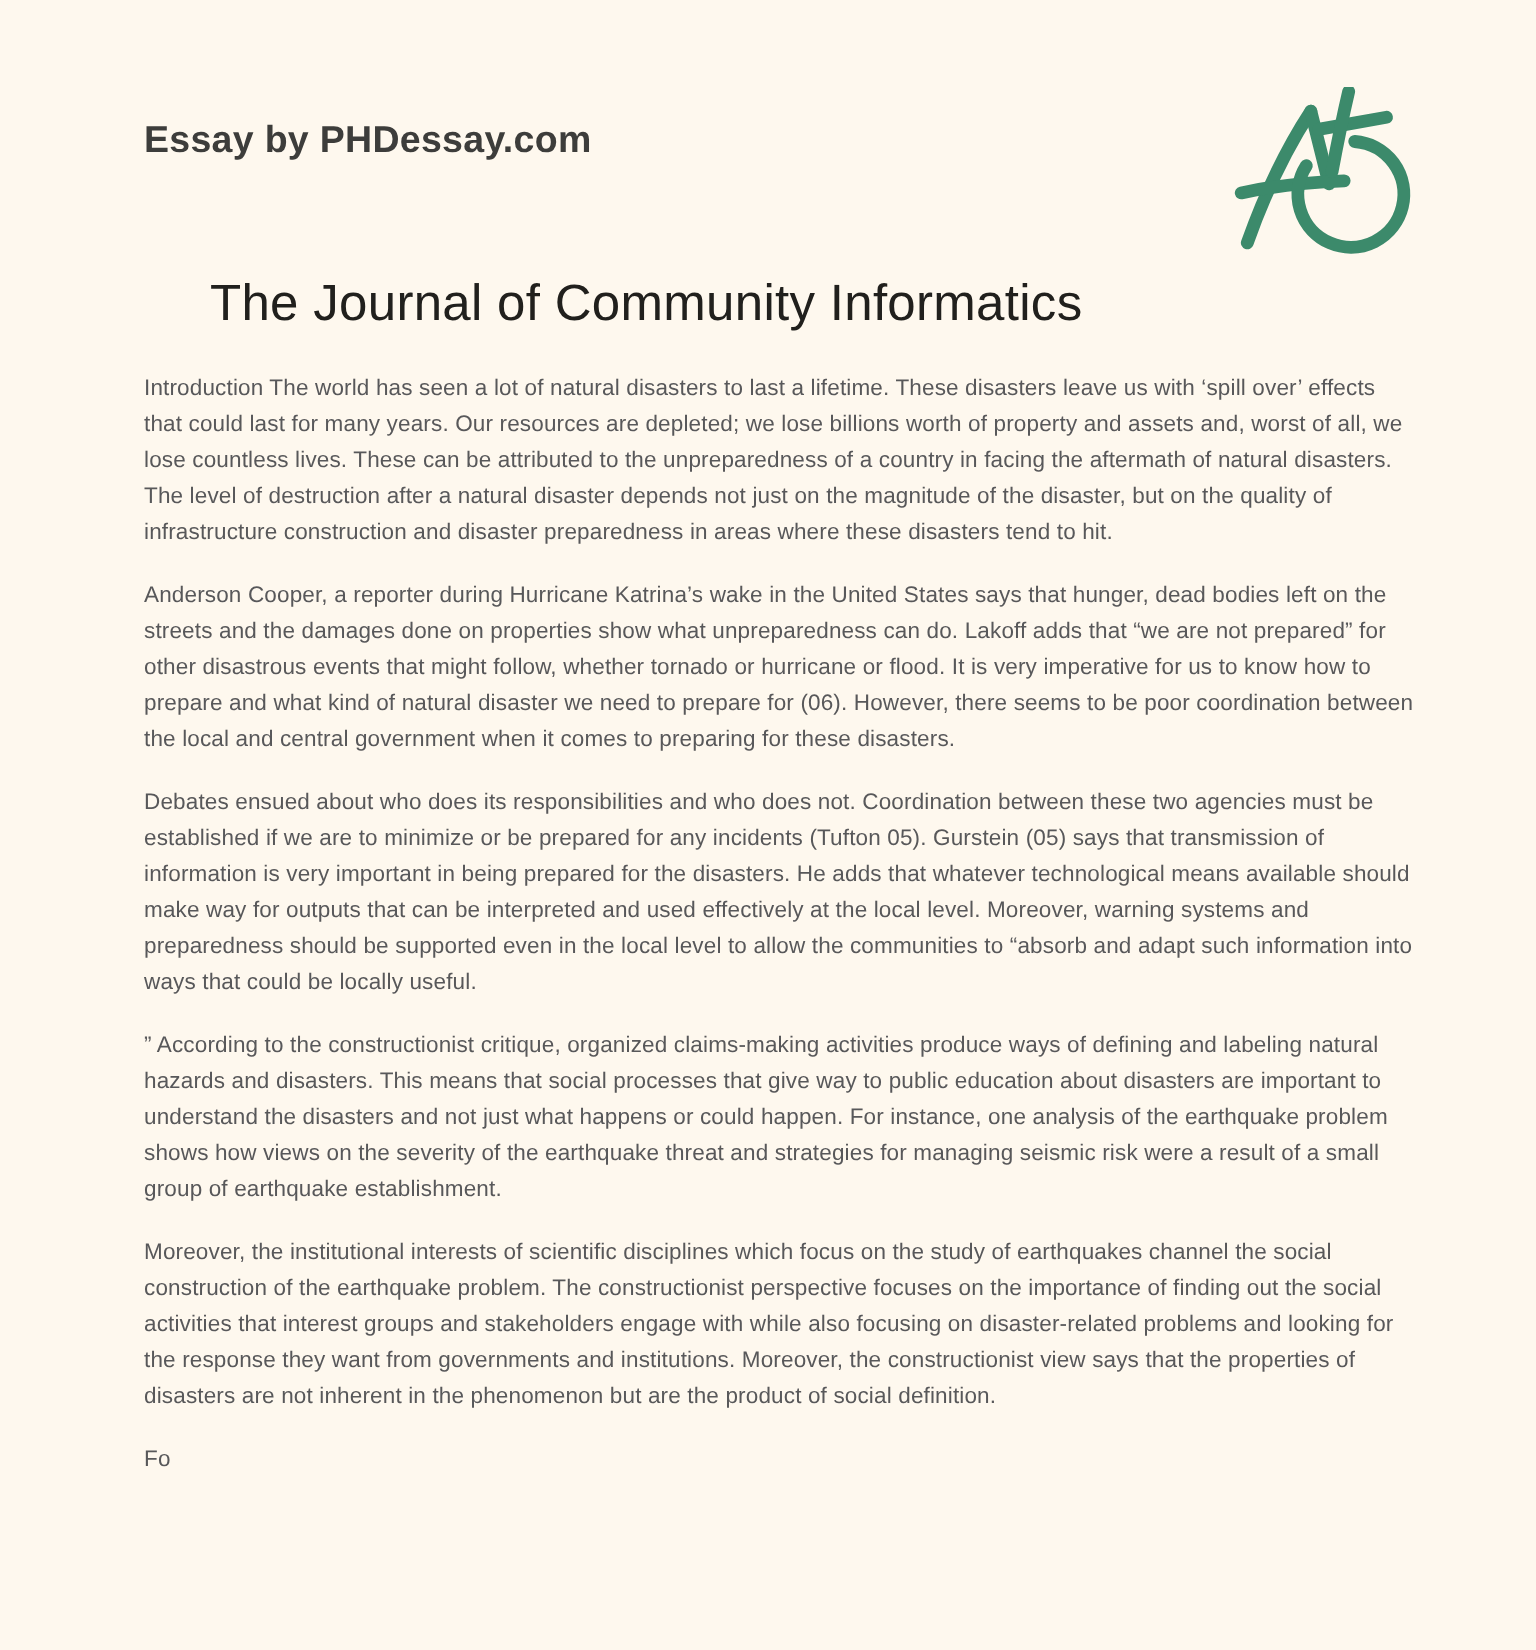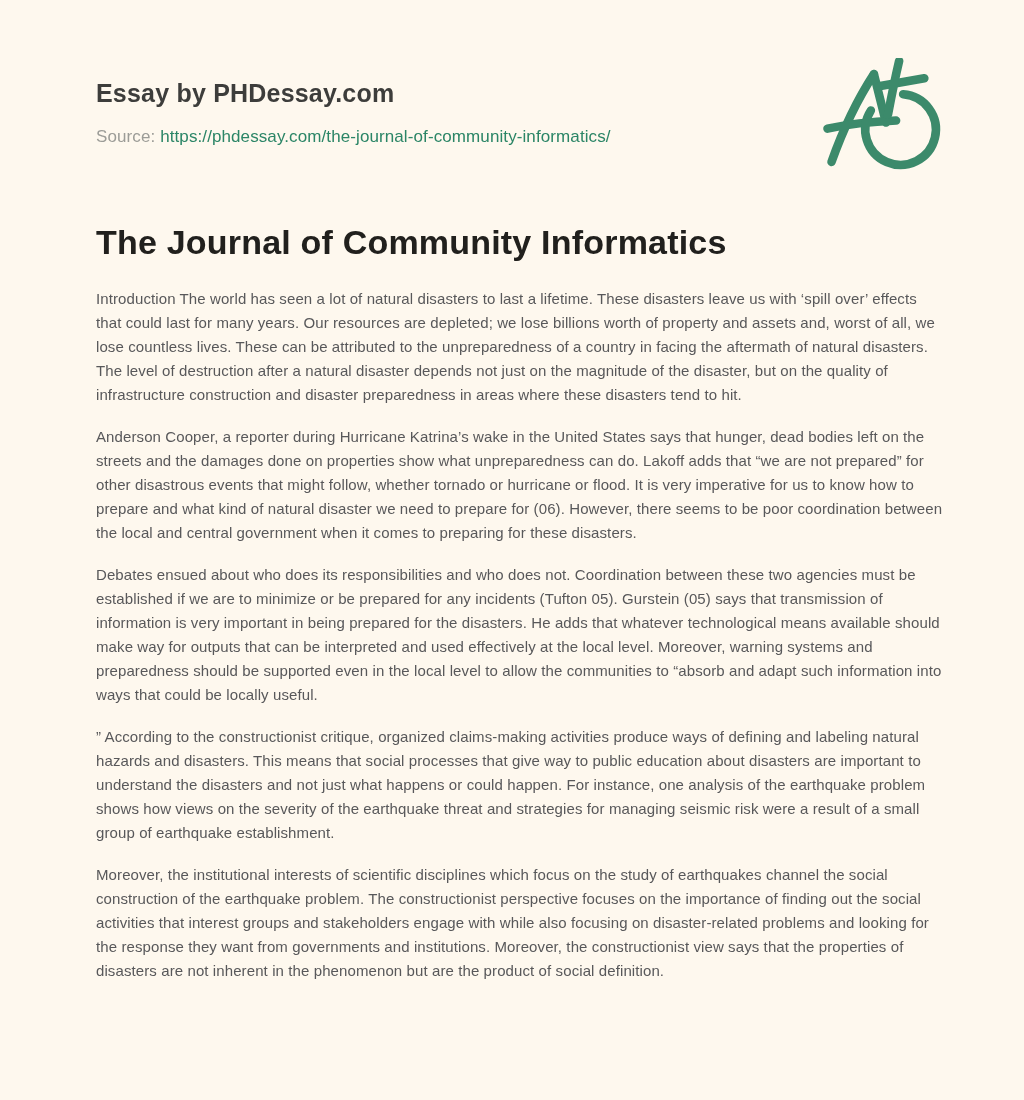--- a/index.html
+++ b/index.html
@@ -50,24 +50,25 @@
     right: 72px;
     width: 132px;
     height: 116px;
   }
 
   .logo svg { display: block; width: 100%; height: 100%; }
 
   .essay-title {
     margin-top: 74px;
     font-size: 34px;
-    font-weight: 700;
+    font-weight: 400;
     color: #21201D;
     letter-spacing: 0.2px;
     line-height: 1.2;
+    margin-left: 44px;
   }
 
   .essay-body {
     margin-top: 24px;
   }
 
   .essay-body p {
     font-size: 15px;
     line-height: 24px;
     color: #58585A;
@@ -76,24 +77,20 @@
   }
 </style>
 </head>
 <body>
 
 <div class="page">
 
   <header>
     <h2 class="byline">Essay by PHDessay.com</h2>
 
-    <p class="source-line">
-      <span>Source:</span>
-      <a class="source-link" href="#">https://phdessay.com/the-journal-of-community-informatics/</a>
-    </p>
 
     <div class="logo">
       <svg viewBox="0 0 130 115" fill="none" stroke="#3C8A6B" stroke-width="8.5" stroke-linecap="round" stroke-linejoin="round">
 
         <path d="M11,103 C22,72 36,42 53,16"></path>
 
         <path d="M53,16 C57,32 61,48 65,64"></path>
 
         <path d="M7,70 C30,65 52,63 75,62"></path>
 
@@ -107,15 +104,16 @@
   </header>
 
   <h1 class="essay-title">The Journal of Community Informatics</h1>
 
   <main class="essay-body">
     <p>Introduction The world has seen a lot of natural disasters to last a lifetime. These disasters leave us with ‘spill over’ effects that could last for many years. Our resources are depleted; we lose billions worth of property and assets and, worst of all, we lose countless lives. These can be attributed to the unpreparedness of a country in facing the aftermath of natural disasters. The level of destruction after a natural disaster depends not just on the magnitude of the disaster, but on the quality of infrastructure construction and disaster preparedness in areas where these disasters tend to hit.</p>
     <p>Anderson Cooper, a reporter during Hurricane Katrina’s wake in the United States says that hunger, dead bodies left on the streets and the damages done on properties show what unpreparedness can do. Lakoff adds that “we are not prepared” for other disastrous events that might follow, whether tornado or hurricane or flood. It is very imperative for us to know how to prepare and what kind of natural disaster we need to prepare for (06). However, there seems to be poor coordination between the local and central government when it comes to preparing for these disasters.</p>
     <p>Debates ensued about who does its responsibilities and who does not. Coordination between these two agencies must be established if we are to minimize or be prepared for any incidents (Tufton 05). Gurstein (05) says that transmission of information is very important in being prepared for the disasters. He adds that whatever technological means available should make way for outputs that can be interpreted and used effectively at the local level. Moreover, warning systems and preparedness should be supported even in the local level to allow the communities to “absorb and adapt such information into ways that could be locally useful.</p>
     <p>” According to the constructionist critique, organized claims-making activities produce ways of defining and labeling natural hazards and disasters. This means that social processes that give way to public education about disasters are important to understand the disasters and not just what happens or could happen. For instance, one analysis of the earthquake problem shows how views on the severity of the earthquake threat and strategies for managing seismic risk were a result of a small group of earthquake establishment.</p>
     <p>Moreover, the institutional interests of scientific disciplines which focus on the study of earthquakes channel the social construction of the earthquake problem. The constructionist perspective focuses on the importance of finding out the social activities that interest groups and stakeholders engage with while also focusing on disaster-related problems and looking for the response they want from governments and institutions. Moreover, the constructionist view says that the properties of disasters are not inherent in the phenomenon but are the product of social definition.</p>
+    <p>Fo</p>
   </main>
 
 </div>
 
 </body></html>

